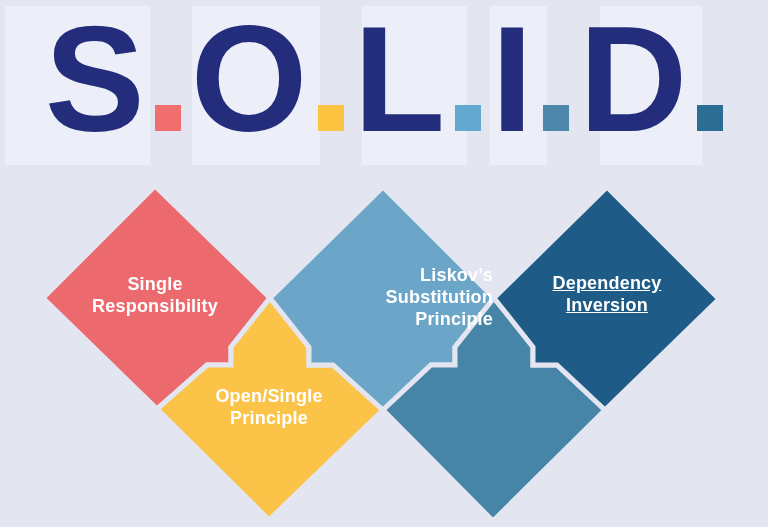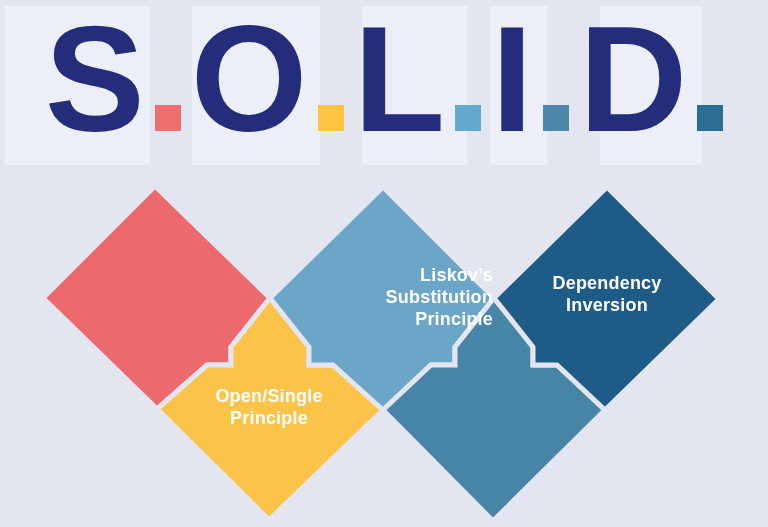--- a/index.html
+++ b/index.html
@@ -55,21 +55,21 @@
     font-weight: bold;
     font-size: 18px;
     line-height: 22px;
     white-space: pre-line;
     letter-spacing: 0.2px;
   }
   .lbl-single       { left: 45px;  top: 273px; }
   .lbl-openclosed   { left: 159px; top: 385px; }
   .lbl-liskov       { left: 273px; top: 264px; text-align: right; }
   .lbl-interface    { left: 383px; top: 380px; }
-  .lbl-dependency   { left: 497px; top: 272px; }
+  .lbl-dependency   { left: 497px; top: 272px; text-decoration: underline; }
 </style>
 </head>
 <body>
 
 <div class="page" style="background-color: rgb(227, 229, 240);">
 
   <div class="panel p1" style="background-color: rgb(237, 239, 248);"></div>
   <div class="panel p2" style="background-color: rgb(237, 239, 248);"></div>
   <div class="panel p3" style="background-color: rgb(237, 239, 248);"></div>
   <div class="panel p4" style="background-color: rgb(237, 239, 248);"></div>
@@ -94,20 +94,22 @@
 
     <polygon class="dm" stroke="#e3e5f0" points="270,298 231,347 231,365 207,365 157,409 269,520 383,410 333,365 309,365 309,347" fill="#fbc449"></polygon>
 
     <polygon class="dm" stroke="#e3e5f0" points="383,187 494,298 455,347 455,365 431,365 383,410 333,365 309,365 309,347 270,298" fill="#6ba6c9"></polygon>
 
     <polygon class="dm" stroke="#e3e5f0" points="494,298 455,347 455,365 431,365 383,410 493,521 605,410 557,365 533,365 533,347" fill="#4785a8"></polygon>
 
     <polygon class="dm" stroke="#e3e5f0" points="607,187 719,299 605,410 557,365 533,365 533,347 494,298" fill="#1e5b86"></polygon>
   </svg>
 
+  <div class="dm-label lbl-single">Single
+Responsibility</div>
   <div class="dm-label lbl-openclosed">Open/Single
 Principle</div>
   <div class="dm-label lbl-liskov">Liskov’s
 Substitution
 Principle</div>
   <div class="dm-label lbl-dependency">Dependency
 Inversion</div>
 
 </div>
 

